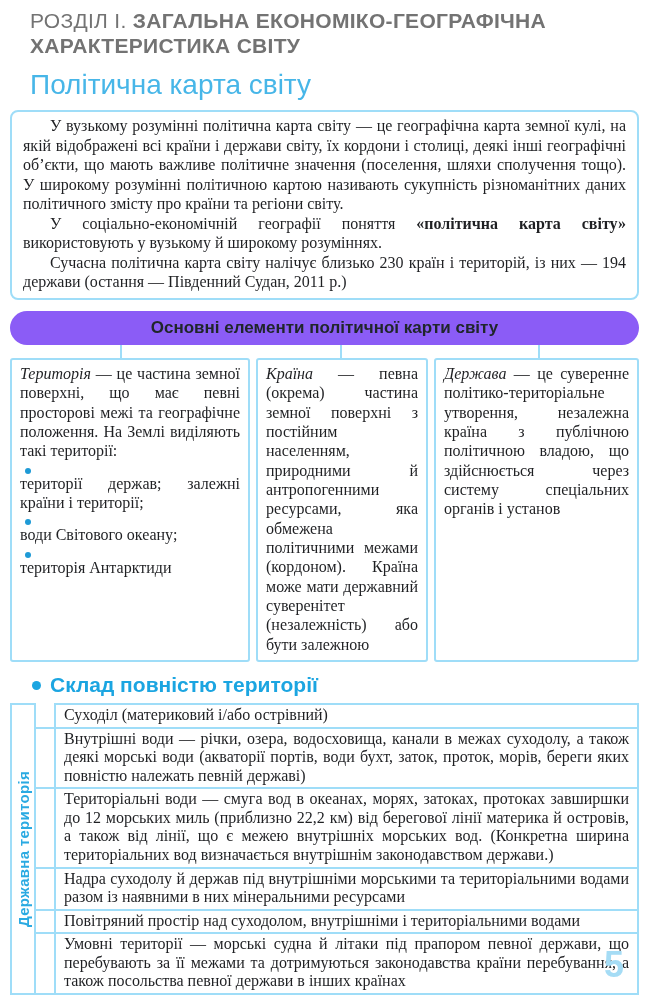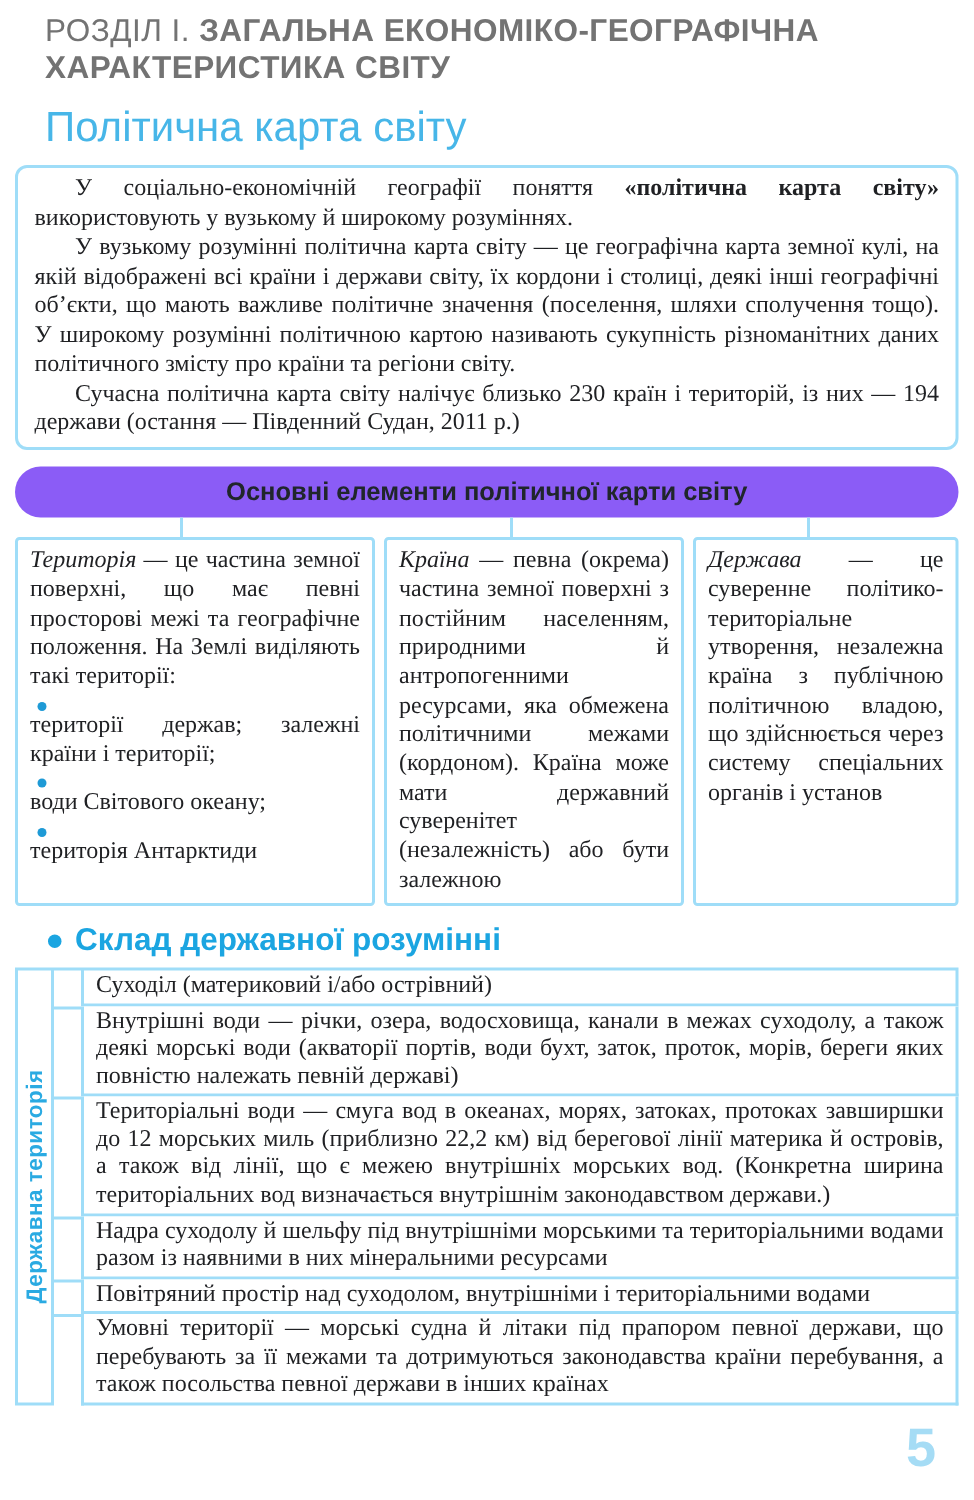--- a/index.html
+++ b/index.html
@@ -71,21 +71,21 @@
   
   .columns { display: flex; margin: 0 10px; gap: 6px; align-items: stretch; }
   .col {
     border: 2px solid #9fddf8;
     border-radius: 3px;
     padding: 4px 8px 6px 8px;
     font-size: 16px;
     line-height: 1.21;
     text-align: justify;
   }
-  .col-1 { width: 240px; } .col-2 { width: 200px; } .col-3 { flex: 1; }
+  .col-1 { width: 240px; } .col-2 { width: 172px; } .col-3 { flex: 1; }
   .term { font-style: italic; }
   .blist { margin: 0; padding: 0; }
   .bitem { display: flex; flex-direction: column; }
   .dot {
     flex: 0 0 auto;
     width: 6px; height: 6px;
     border-radius: 50%;
     background: #1e9ad6;
     margin: 7px 7px 0 5px;
   }
@@ -117,21 +117,21 @@
     writing-mode: vertical-rl;
     transform: rotate(180deg);
     font-family: "Liberation Sans", sans-serif;
     font-weight: bold;
     font-size: 15px;
     letter-spacing: 0.3px;
     color: #2aaae2;
     white-space: nowrap;
   }
   .rows { flex: 1; display: flex; flex-direction: column; }
-  .row-wrap { display: flex; align-items: flex-start; }
+  .row-wrap { display: flex; align-items: flex-end; }
   .stub { flex: 0 0 18px; height: 2px; background: #9fddf8; }
   .rowbox {
     flex: 1;
     border: 2px solid #9fddf8;
     background: #ffffff;
     padding: 1px 8px 2px 8px;
     font-size: 16px;
     line-height: 1.16;
     text-align: justify;
   }
@@ -151,22 +151,22 @@
 </head>
 <body>
 
 <div class="page">
 
   <h1 class="chapter"><span class="kicker">РОЗДІЛ І.</span> <span>ЗАГАЛЬНА ЕКОНОМІКО-ГЕОГРАФІЧНА ХАРАКТЕРИСТИКА СВІТУ</span></h1>
 
   <h2 class="section-title">Політична карта світу</h2>
 
   <section class="intro-box">
+    <p>У вузькому розумінні політична карта світу — це географічна карта земної кулі, на якій відображені всі країни і держави світу, їх кордони і столиці, деякі інші географічні об’єкти, що мають важливе політичне значення (поселення, шляхи сполучення тощо). У широкому розумінні політичною картою називають сукупність різноманітних даних політичного змісту про країни та регіони світу.</p>
     <p><span>У соціально-економічній географії поняття </span><span class="b">«політична карта світу»</span><span> використовують у вузькому й широкому розуміннях.</span></p>
-    <p>У вузькому розумінні політична карта світу — це географічна карта земної кулі, на якій відображені всі країни і держави світу, їх кордони і столиці, деякі інші географічні об’єкти, що мають важливе політичне значення (поселення, шляхи сполучення тощо). У широкому розумінні політичною картою називають сукупність різноманітних даних політичного змісту про країни та регіони світу.</p>
     <p>Сучасна політична карта світу налічує близько 230 країн і територій, із них — 194 держави (остання — Південний Судан, 2011 р.)</p>
   </section>
 
   <div class="banner">Основні елементи політичної карти світу</div>
 
   <div class="connectors">
     <div class="vline c1"></div>
     <div class="vline c2"></div>
     <div class="vline c3"></div>
   </div>
@@ -196,21 +196,21 @@
     </div>
 
     <div class="col col-3">
       <span class="term">Держава</span><span> — це суверенне політико-територіальне утворення, незалежна країна з публічною політичною владою, що здійснюється через систему спеціальних органів і установ</span>
     </div>
 
   </div>
 
   <h3 class="subsection">
       <span class="sdot"></span>
-      <span>Склад державної розумінні</span>
+      <span>Склад повністю території</span>
     </h3>
 
   <div class="diagram">
     <div class="side-box">
       <span class="vlabel">Державна територія</span>
     </div>
     <div class="rows">
       <div class="row-wrap">
           <div class="stub"></div>
           <div class="rowbox">Суходіл (материковий і/або острівний)</div>
@@ -218,21 +218,21 @@
       <div class="row-wrap">
           <div class="stub"></div>
           <div class="rowbox">Внутрішні води — річки, озера, водосховища, канали в межах суходолу, а також деякі морські води (акваторії портів, води бухт, заток, проток, морів, береги яких повністю належать певній державі)</div>
         </div>
       <div class="row-wrap">
           <div class="stub"></div>
           <div class="rowbox">Територіальні води — смуга вод в океанах, морях, затоках, протоках завширшки до 12 морських миль (приблизно 22,2 км) від берегової лінії материка й островів, а також від лінії, що є межею внутрішніх морських вод. (Конкретна ширина територіальних вод визначається внутрішнім законодавством держави.)</div>
         </div>
       <div class="row-wrap">
           <div class="stub"></div>
-          <div class="rowbox">Надра суходолу й шельфу під внутрішніми морськими та територіальними водами разом із наявними в них мінеральними ресурсами</div>
+          <div class="rowbox">Надра суходолу й держав під внутрішніми морськими та територіальними водами разом із наявними в них мінеральними ресурсами</div>
         </div>
       <div class="row-wrap">
           <div class="stub"></div>
           <div class="rowbox">Повітряний простір над суходолом, внутрішніми і територіальними водами</div>
         </div>
       <div class="row-wrap">
           <div class="stub"></div>
           <div class="rowbox">Умовні території — морські судна й літаки під прапором певної держави, що перебувають за її межами та дотримуються законодавства країни перебування, а також посольства певної держави в інших країнах</div>
         </div>
     </div>

